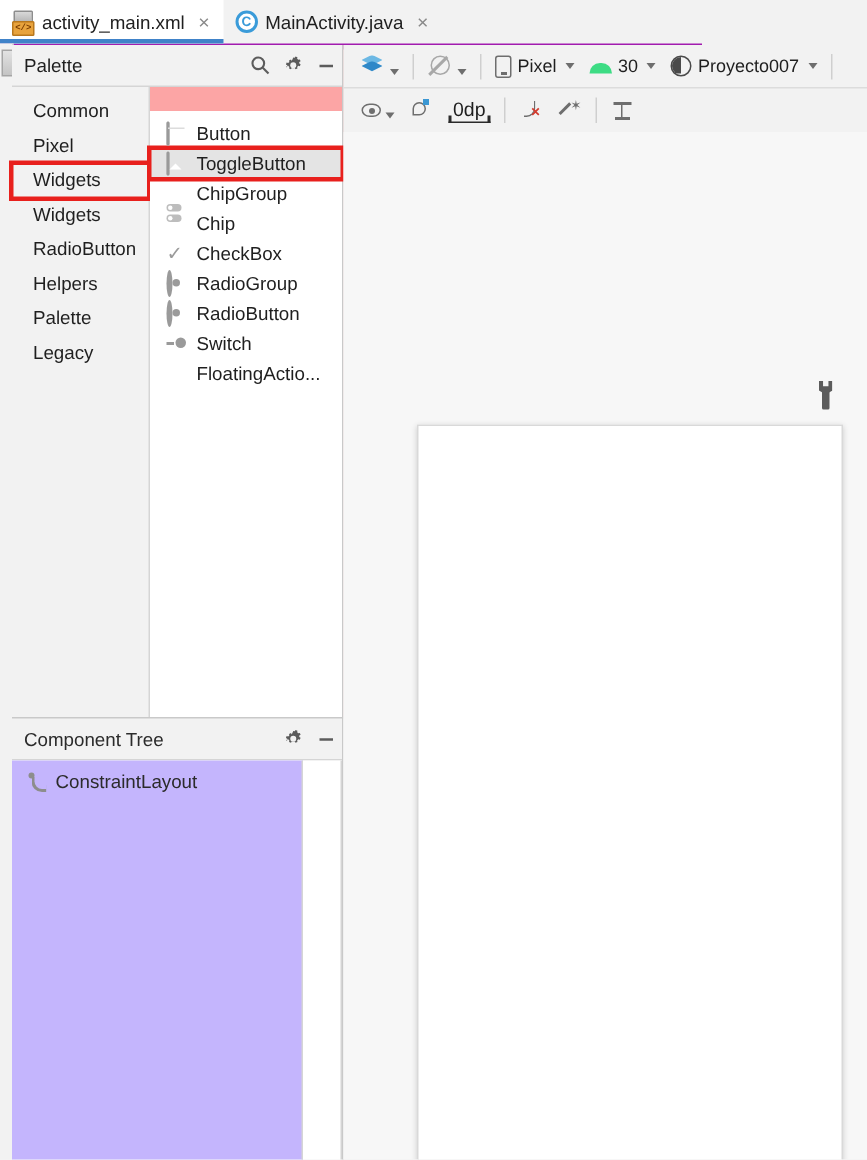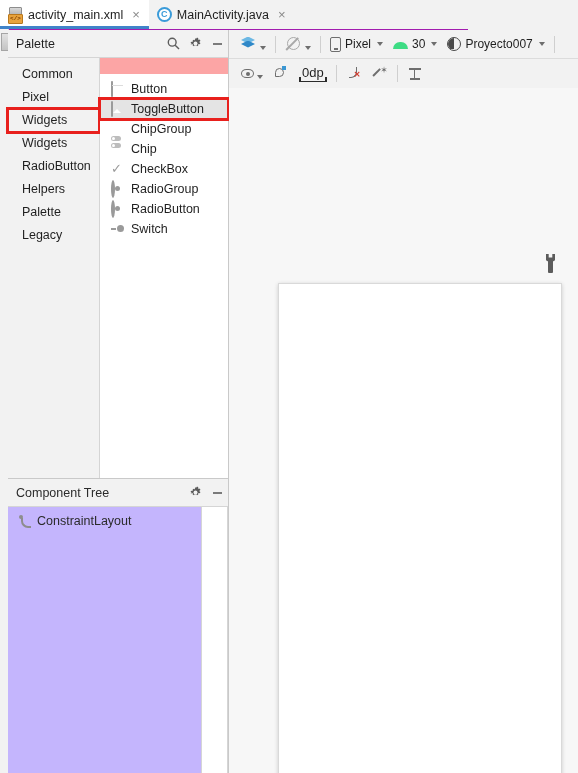--- a/index.html
+++ b/index.html
@@ -304,20 +304,24 @@
         <span>RadioGroup</span>
       </div>
       <div class="pitem">
         <span class="pi-ico"><span class="g-radio"></span></span>
         <span>RadioButton</span>
       </div>
       <div class="pitem">
         <span class="pi-ico"><span class="g-switch"></span></span>
         <span>Switch</span>
       </div>
+      <div class="pitem">
+        <span class="pi-ico"><span class="g-fab"></span></span>
+        <span>FloatingActio...</span>
+      </div>
     </div>
   </div>
 </div>
 
 <div id="ctree">
   <div id="ctree-header">
     <span class="ctitle">Component Tree</span>
     <span class="hicon">
       <svg width="13" height="13" viewBox="0 0 13 13">
           <path d="M6.5 1.3l1 .2.5-.9 1.3.6-.2 1 .8.7 1-.3.5 1.3-.9.5v1l.9.5-.5 1.3-1-.3-.8.7.2 1-1.3.6-.5-.9-1 .2-1-.2-.5.9-1.3-.6.2-1-.8-.7-1 .3L1.6 8l.9-.5v-1L1.6 6l.5-1.3 1 .3.8-.7-.2-1 1.3-.6.5.9z" fill="#5c5c5c"></path>

